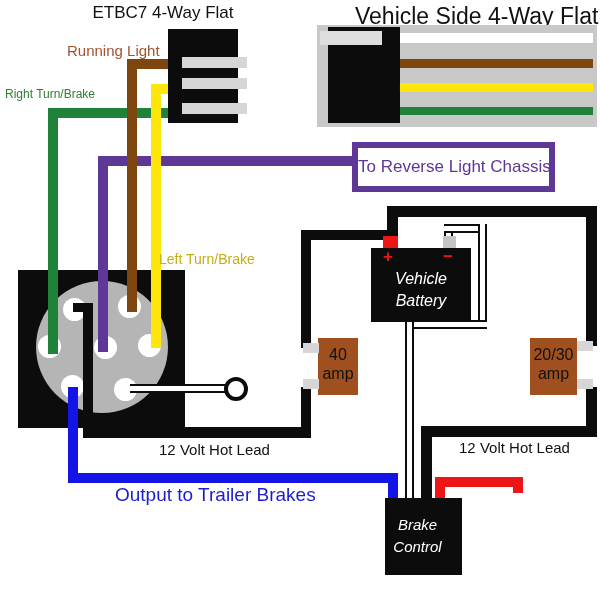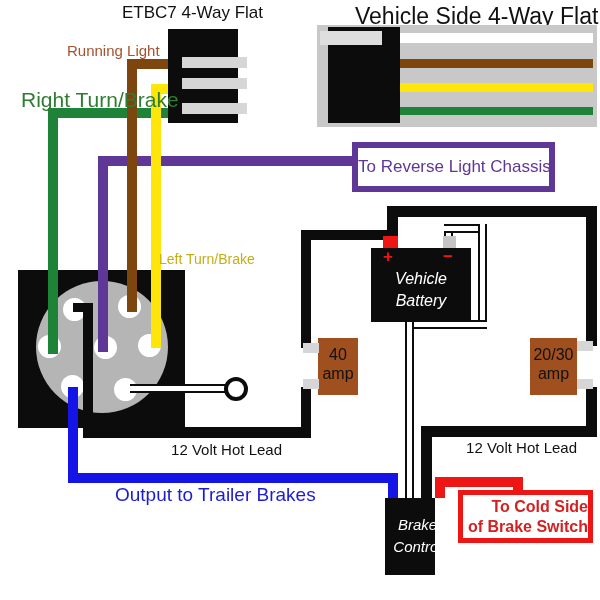--- a/index.html
+++ b/index.html
@@ -1,21 +1,21 @@
 <!DOCTYPE html>
 <html style="--wire_green: #1e8238; --wire_purple: #5f3796; --wire_brown: #7d460f; --wire_yellow: #ffe60a; --wire_black: #0c0c0c; --wire_blue: #1414e6; --wire_red: #ee1515; --fuse_fill: #a0501e; --pin_gray: #d6d6d6; --panel_gray: #c8c8c8; --circle_gray: #b5b5b5; --label_brown: #a5522d; --label_green: #2e7d32; --label_yellow: #c5ae14; --label_purple: #5f3796; --label_blue: #1d1dcf; --label_red: #d22222; --label_black: #111111;"><head>
 <meta charset="utf-8">
 <style>
   html,body{margin:0;padding:0;background:#fff;}
   #canvas{position:relative;width:600px;height:600px;background:#ffffff;overflow:hidden;
           font-family:"Liberation Sans",sans-serif;}
   .abs{position:absolute;}
   .wire{position:absolute;}
   .lbl{position:absolute;white-space:nowrap;line-height:1.15;}
-  .center{text-align:right;}
+  .center{text-align:center;}
   
   .w-green{background:var(--wire_green);}
   .w-purple{background:var(--wire_purple);}
   .w-brown{background:var(--wire_brown);}
   .w-yellow{background:var(--wire_yellow);}
   .w-black{background:var(--wire_black);}
   .w-blue{background:var(--wire_blue);}
   .w-red{background:var(--wire_red);}
   .w-ground{background:#ffffff;border-top:2px solid var(--wire_black);border-bottom:2px solid var(--wire_black);box-sizing:border-box;}
   .blackbox{position:absolute;background:var(--wire_black);}
@@ -111,34 +111,30 @@
     <div class="lbl" style="left:12px;top:-1px;color:var(--wire_red);font-size:17px;font-weight:bold;">+</div>
     <div class="lbl" style="left:72px;top:-1px;color:var(--wire_red);font-size:17px;font-weight:bold;">−</div>
     <div class="lbl whitebox-text" style="left:0;top:22px;width:100px;font-size:16px;">Vehicle</div>
     <div class="lbl whitebox-text" style="left:0;top:44px;width:100px;font-size:16px;">Battery</div>
   </div>
 
   <div class="wire w-red" style="left:435px;top:477px;width:10px;height:21px;"></div>
   <div class="wire w-red" style="left:435px;top:477px;width:88px;height:10px;"></div>
   <div class="wire w-red" style="left:513px;top:477px;width:10px;height:16px;"></div>
 
-  <div class="blackbox" style="left:385px;top:498px;width:50px;height:77px;">
+  <div class="blackbox" style="left:385px;top:498px;width:77px;height:77px;">
     <div class="lbl whitebox-text" style="left:0;top:18px;width:65px;font-size:15px;">Brake</div>
     <div class="lbl whitebox-text" style="left:0;top:40px;width:65px;font-size:15px;">Control</div>
   </div>
 
   <div class="abs" style="left:352px;top:142px;width:203px;height:50px;border:6px solid var(--wire_purple);background:#fff;box-sizing:border-box;">
     <div class="lbl center" style="left:0;top:9px;width:191px;font-size:17px;color:var(--label_purple);">To Reverse Light Chassis</div>
   </div>
 
-  <div class="abs" style="left:458px;top:490px;width:135px;height:53px;border:5px solid var(--wire_red);background:#fff;box-sizing:border-box;">
-    <div class="lbl center" style="left:0;top:3px;width:125px;font-size:16px;font-weight:bold;color:var(--label_red);">To Cold Side</div>
-    <div class="lbl center" style="left:0;top:23px;width:125px;font-size:16px;font-weight:bold;color:var(--label_red);">of Brake Switch</div>
-  </div>
 
   <div class="lbl" style="left:67px;top:42px;font-size:15px;color:var(--label_brown);">Running Light</div>
-  <div class="lbl" style="left:21px;top:88px;font-size:21px;color:var(--label_green);text-align:right;">Right Turn/Brake</div>
+  <div class="lbl" style="left:5px;top:88px;font-size:12px;color:var(--label_green);text-align:right;">Right Turn/Brake</div>
   <div class="lbl" style="left:159px;top:251px;font-size:14px;color:var(--label_yellow);">Left Turn/Brake</div>
   <div class="lbl center" style="left:147px;top:441px;width:135px;font-size:15px;color:var(--label_black);">12 Volt Hot Lead</div>
   <div class="lbl center" style="left:452px;top:439px;width:125px;font-size:15px;color:var(--label_black);">12 Volt Hot Lead</div>
   <div class="lbl center" style="left:115px;top:484px;width:200px;font-size:19px;color:var(--label_blue);">Output to Trailer Brakes</div>
 
 </div>
 
 </body></html>

